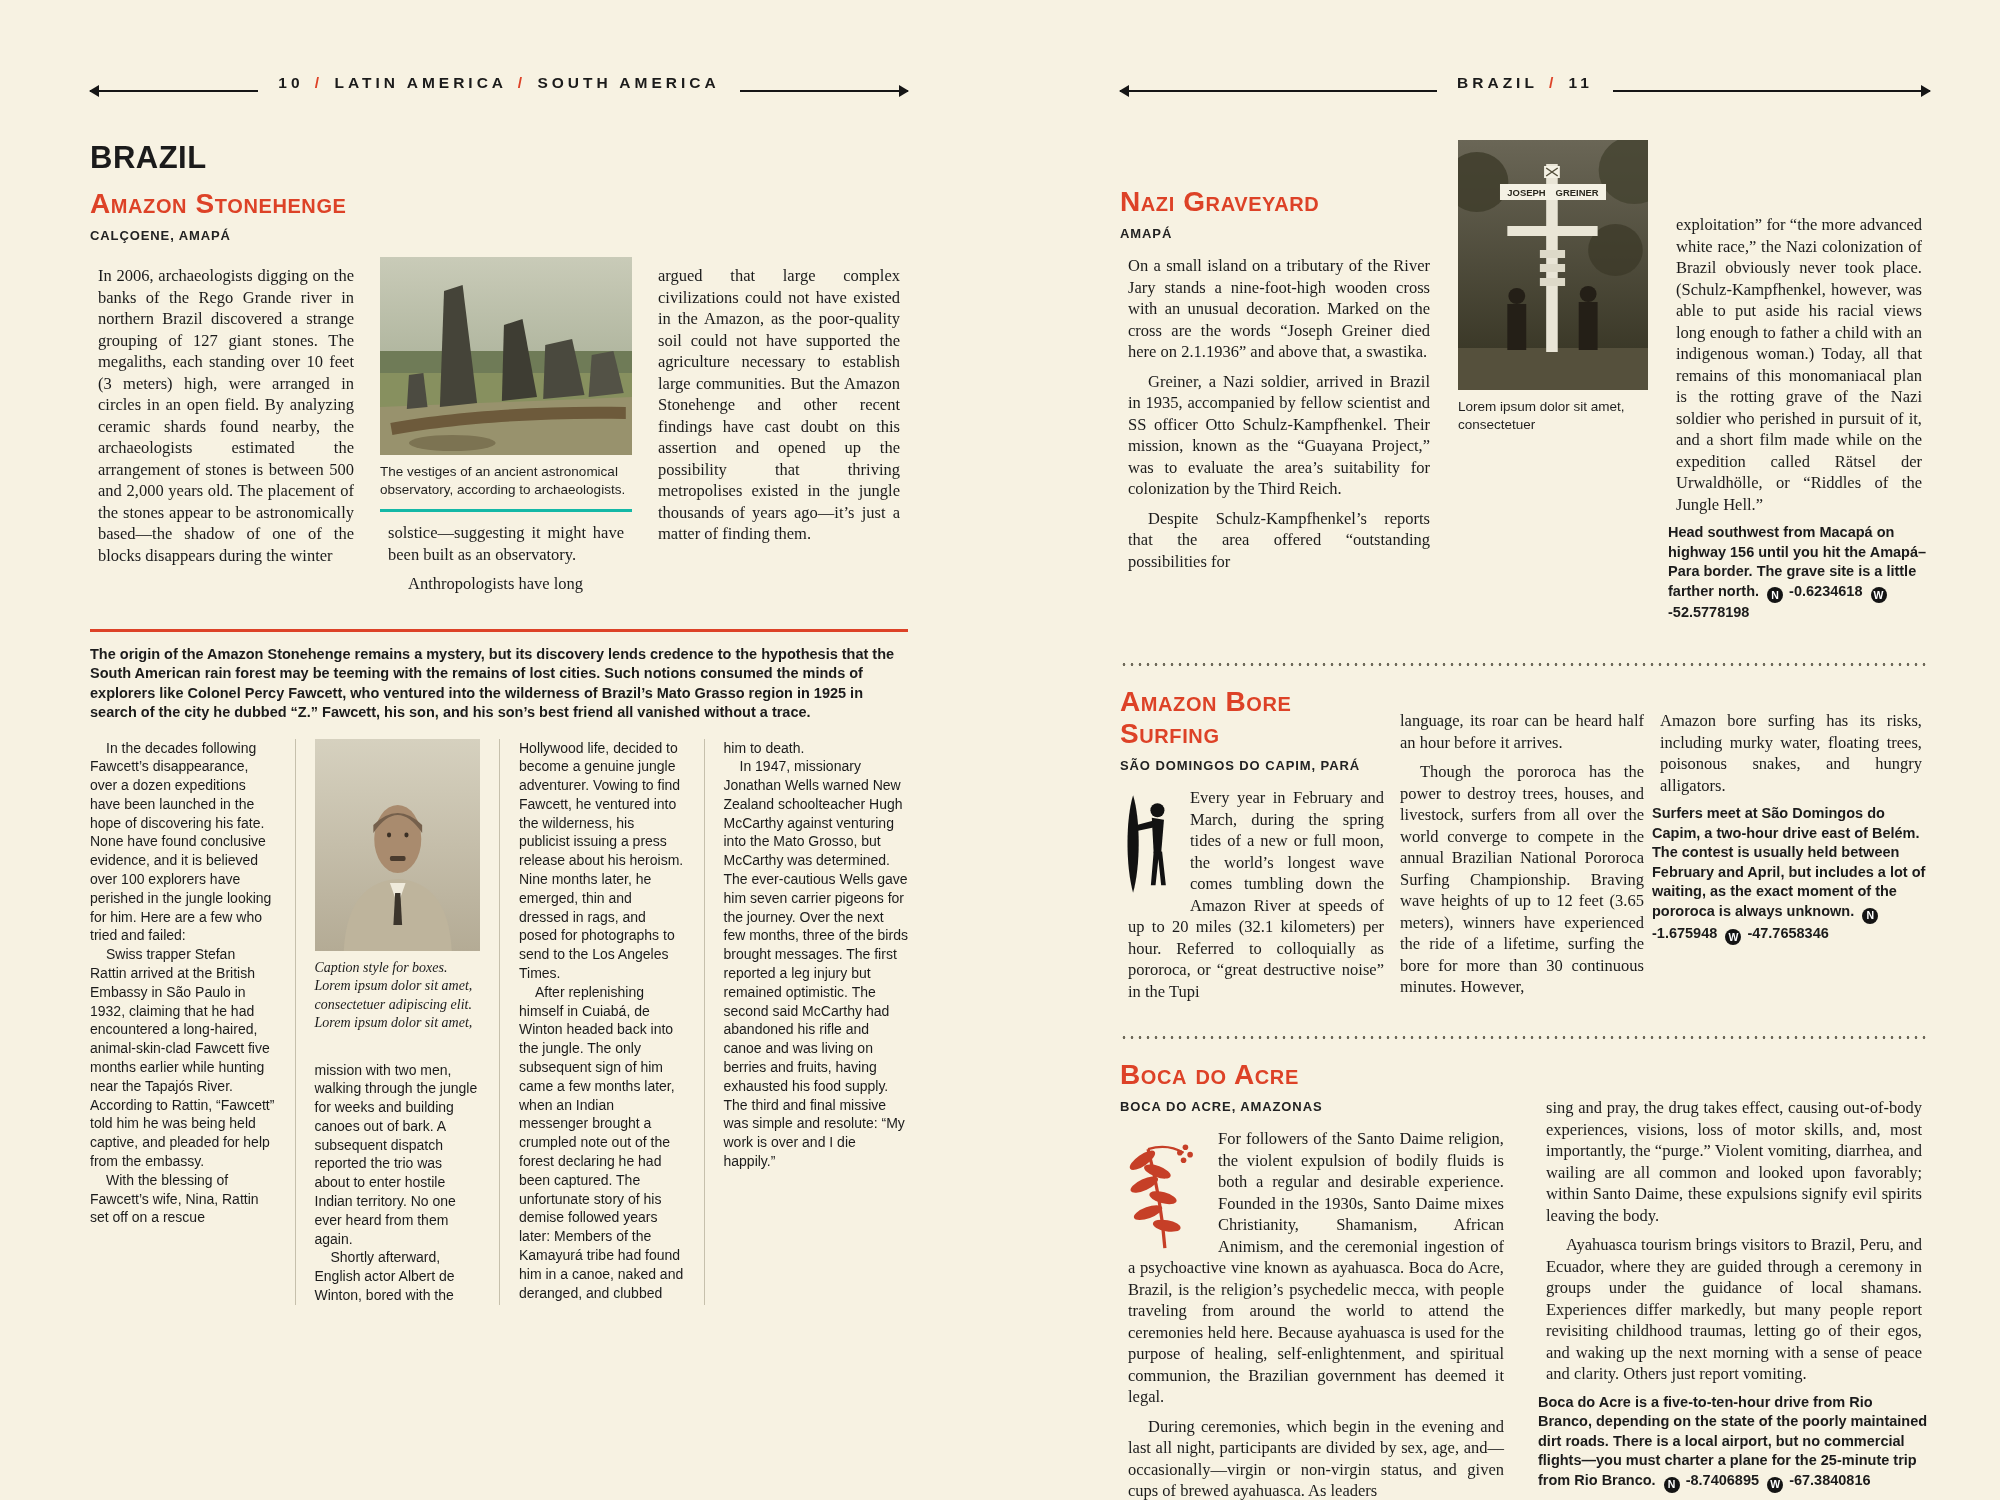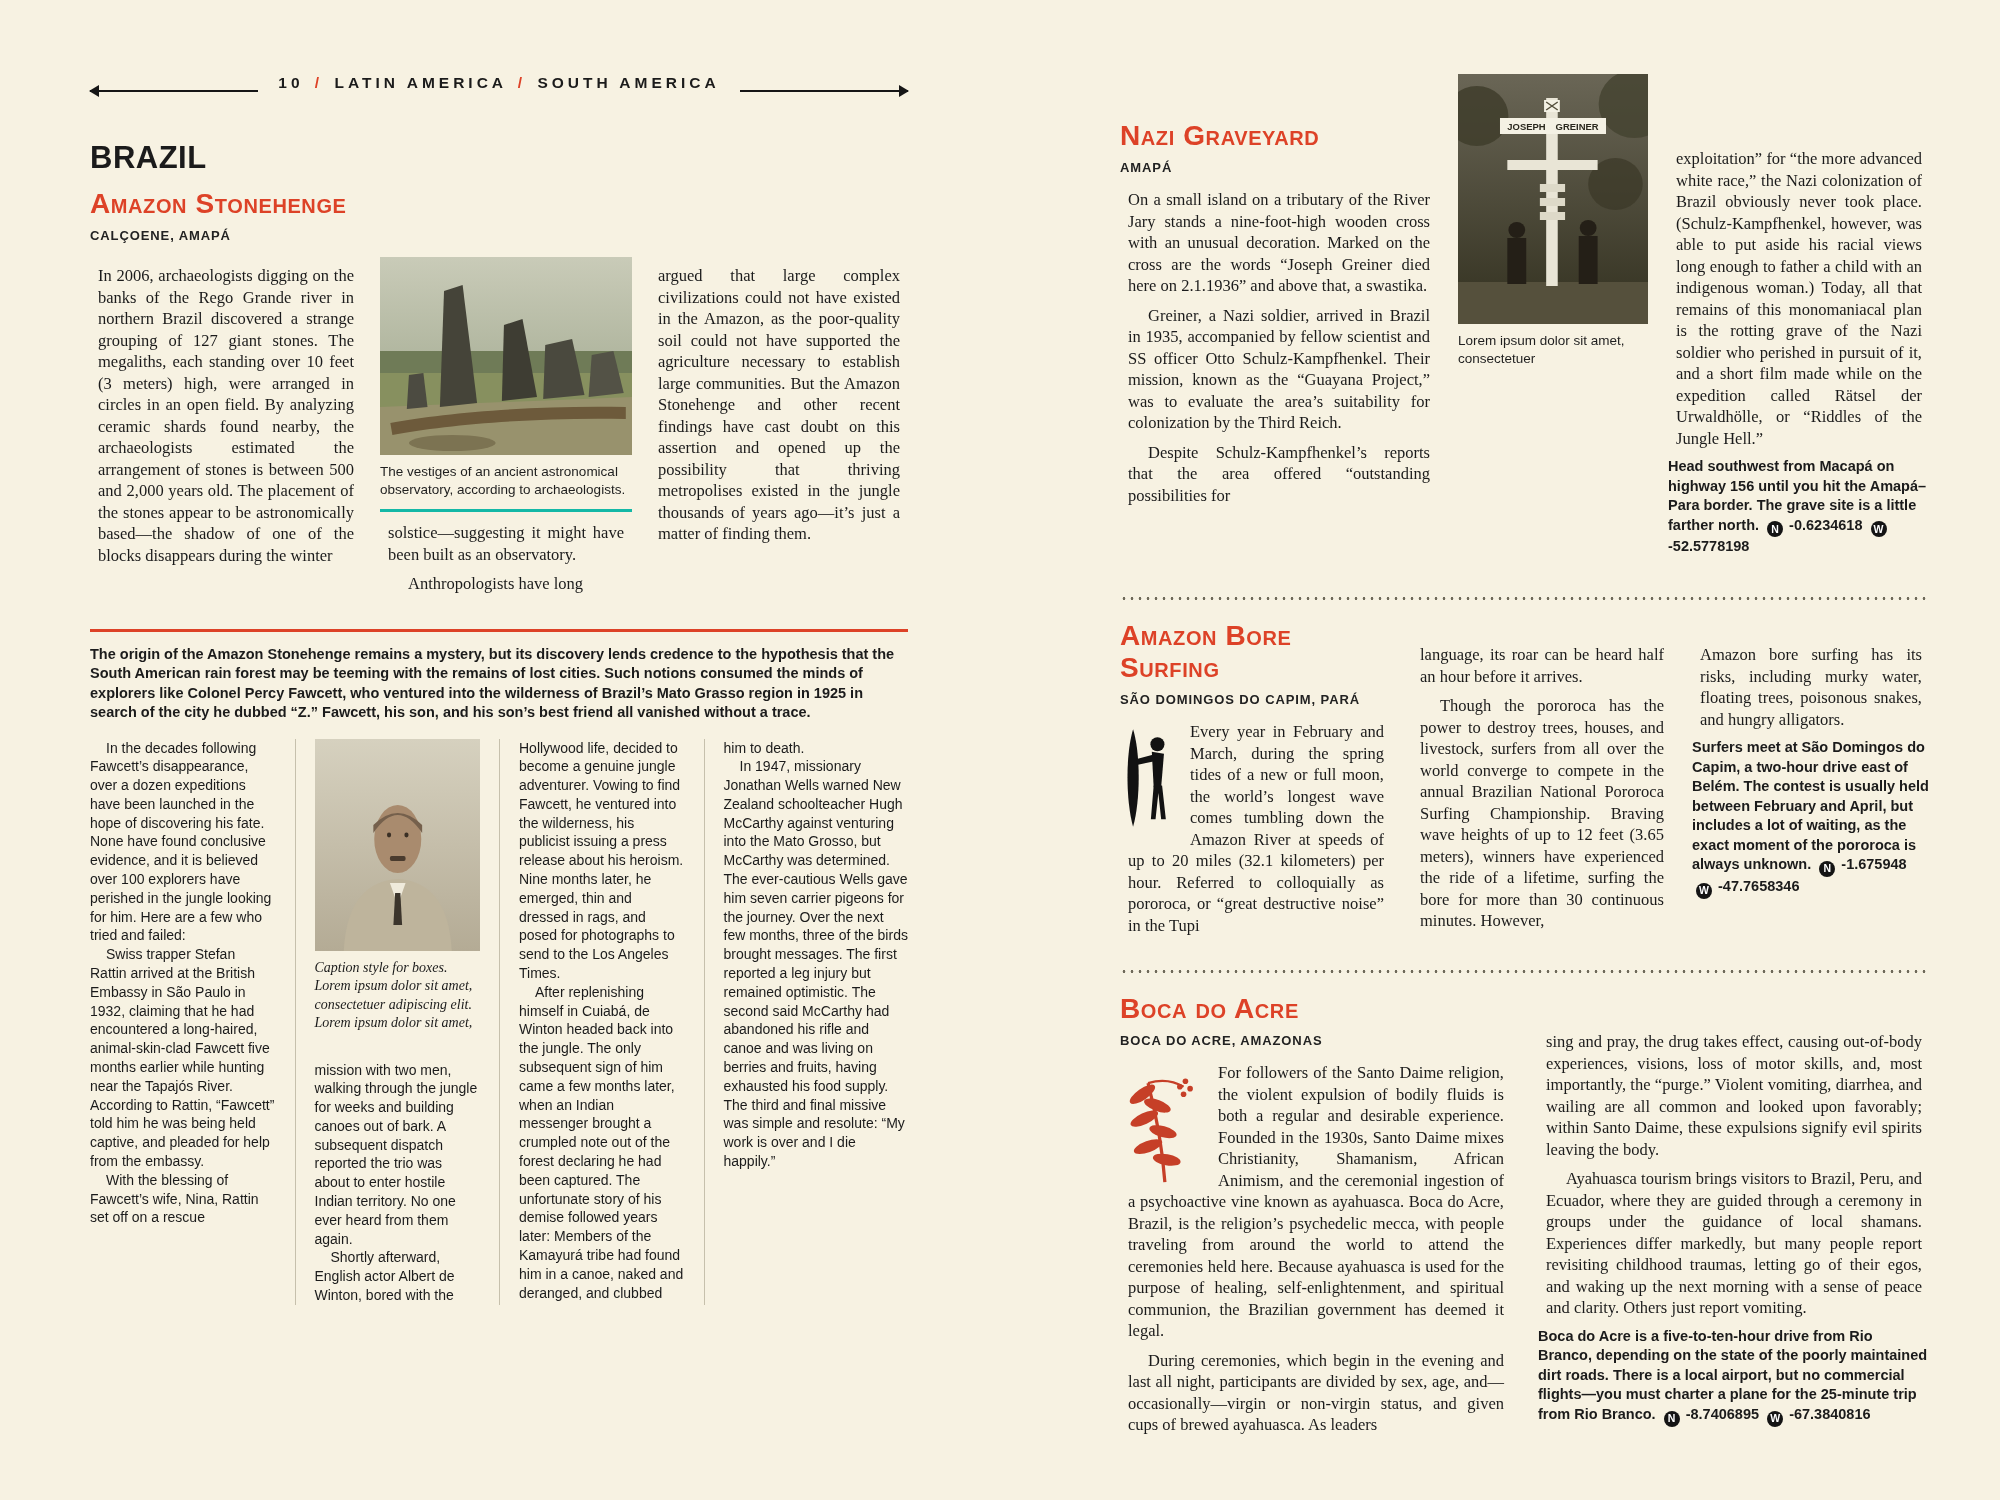--- a/index.html
+++ b/index.html
@@ -63,21 +63,21 @@
   
   .cols-nazi { display:grid; grid-template-columns:318px 190px 1fr; column-gap:20px; }
   .nazi-c1 .entry-title { margin-top:46px; }
   .nazi-c3 { padding-top:66px; }
   .nazi-cap { font-size:13.5px; line-height:18px; padding-top:8px; }
 
   .dotted { height:3px; margin:26px 0 20px; background-repeat:repeat-x;
     background-image:radial-gradient(circle, #6f6a5a 1.2px, transparent 1.6px);
     background-size:8px 3px; }
 
-  .cols-bore { display:grid; grid-template-columns:272px 260px 1fr; column-gap:20px; }
+  .cols-bore { display:grid; grid-template-columns:272px 260px 1fr; }
   .bore-c2, .bore-c3 { padding-top:16px; }
   .icon-surfer { float:left; width:58px; height:106px; margin:4px 12px 2px 0; }
 
   .cols-boca { display:grid; grid-template-columns:1fr 1fr; column-gap:26px; }
   .boca-c2 { padding-top:30px; }
   .icon-plant { float:left; width:86px; height:118px; margin:6px 12px 2px 0; }
 </style>
 </head>
 <body>
 
@@ -184,20 +184,29 @@
         <div>
           <p>him to death.</p>
           <p class="ind">In 1947, missionary Jonathan Wells warned New Zealand schoolteacher Hugh McCarthy against venturing into the Mato Grosso, but McCarthy was determined. The ever-cautious Wells gave him seven carrier pigeons for the journey. Over the next few months, three of the birds brought messages. The first reported a leg injury but remained optimistic. The second said McCarthy had abandoned his rifle and canoe and was living on berries and fruits, having exhausted his food supply. The third and final missive was simple and resolute: “My work is over and I die happily.”</p>
         </div>
       </div>
     </section>
   </div>
 
   <div class="page-right">
 
+    <header class="rhead">
+      <span class="rh-line l"></span>
+      <span class="rh-text">
+        <span>BRAZIL</span>
+        <span class="sep">/</span>
+        <span>11</span>
+      </span>
+      <span class="rh-line r"></span>
+    </header>
 
     <section>
       <div class="cols-nazi">
         <div class="nazi-c1">
           <h2 class="entry-title">Nazi Graveyard</h2>
           <div class="entry-loc">AMAPÁ</div>
           <p class="serif">On a small island on a tributary of the River Jary stands a nine-foot-high wooden cross with an unusual decoration. Marked on the cross are the words “Joseph Greiner died here on 2.1.1936” and above that, a swastika.</p>
           <p class="serif ind">Greiner, a Nazi soldier, arrived in Brazil in 1935, accompanied by fellow scientist and SS officer Otto Schulz-Kampfhenkel. Their mission, known as the “Guayana Project,” was to evaluate the area’s suitability for colonization by the Third Reich.</p>
           <p class="serif ind">Despite Schulz-Kampfhenkel’s reports that the area offered “outstanding possibilities for</p>
         </div>

